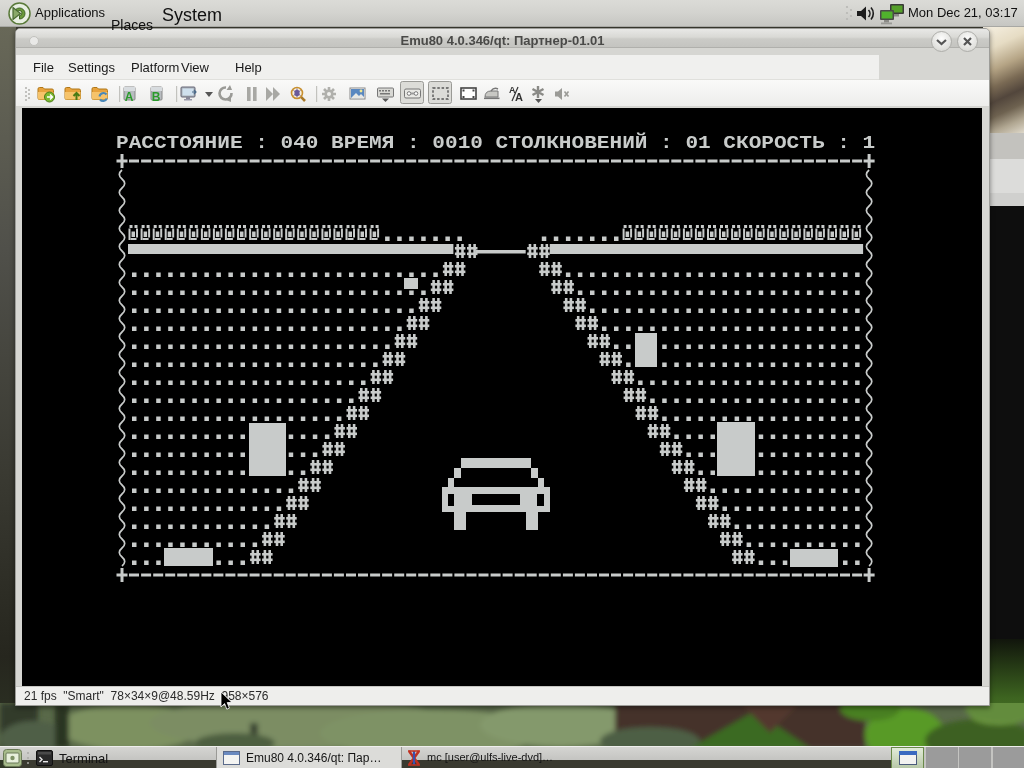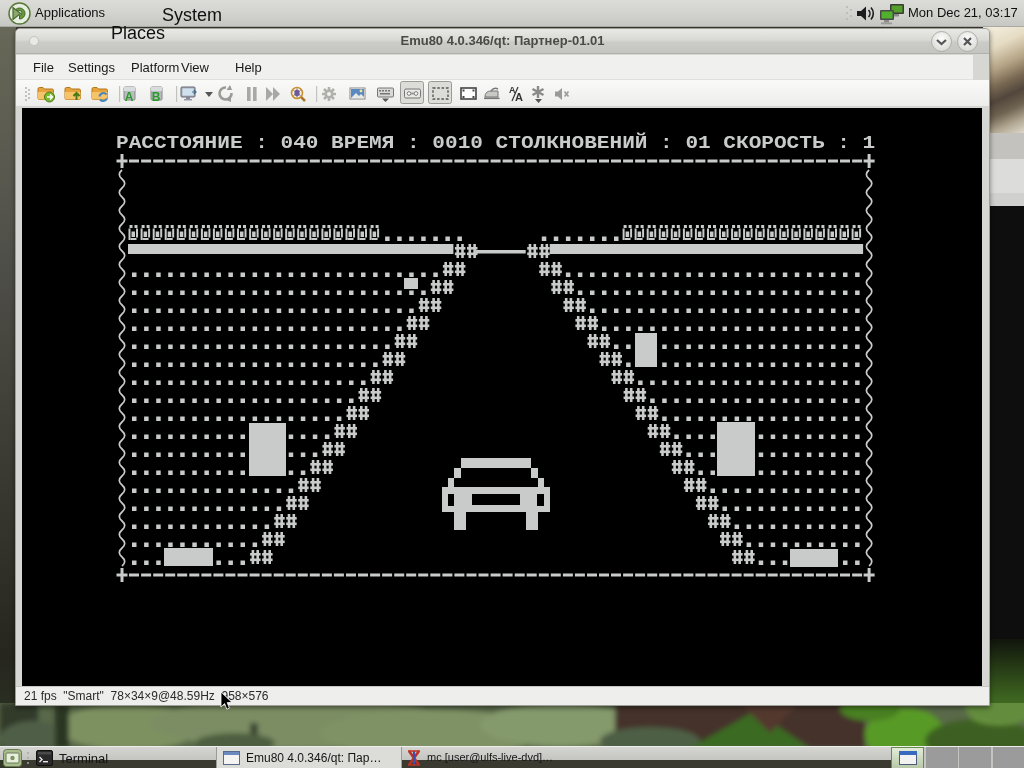--- a/index.html
+++ b/index.html
@@ -38,35 +38,35 @@
       <rect x="250" y="20" width="8" height="25" fill="#3a4430"></rect>
  <ellipse cx="235" cy="40" rx="40" ry="10" fill="#4e5e40"></ellipse>
  </g>
  <filter id="bl">
       <feGaussianBlur stdDeviation="2.5"></feGaussianBlur>
     </filter>
 </svg>
 
 <div class="abs" style="left:15px;top:28px;width:975px;height:678px;background:#d6d6d2;border:1px solid #9d9d99;border-radius:5px 5px 0 0;box-shadow:0 2px 5px rgba(0,0,0,.45)">
 
-  <div class="abs" style="left:0;top:0;width:973px;height:25px;border-radius:4px 4px 0 0;background:linear-gradient(180deg,#e8e8e6 0%,#d9d9d5 45%,#cbcbc7 55%,#c4c4c0 100%);border-bottom:1px solid #b0b0ac">
+  <div class="abs" style="left:0;top:0;width:973px;height:19px;border-radius:4px 4px 0 0;background:linear-gradient(180deg,#e8e8e6 0%,#d9d9d5 45%,#cbcbc7 55%,#c4c4c0 100%);border-bottom:1px solid #b0b0ac">
     <div class="abs" style="left:13px;top:7px;width:10px;height:10px;border-radius:50%;background:#e9e9e7;border:1px solid #c2c2be"></div>
     <div style="text-align:center;font-size:13px;font-weight:bold;color:#4a4a48;padding-top:4px">Emu80 4.0.346/qt: Партнер-01.01</div>
 
     <div class="abs" style="left:915px;top:2px;width:21px;height:21px;border-radius:50%;background:radial-gradient(circle at 50% 35%,#fdfdfc,#e3e3e0 60%,#d0d0cc);border:1px solid #aeaeaa"></div>
     <svg class="abs" style="left:915px;top:2px" width="21" height="21">
         <path d="M6 9 L10.5 13 L15 9" stroke="#555" stroke-width="2.2" fill="none"></path>
       </svg>
     <div class="abs" style="left:941px;top:2px;width:21px;height:21px;border-radius:50%;background:radial-gradient(circle at 50% 35%,#fdfdfc,#e3e3e0 60%,#d0d0cc);border:1px solid #aeaeaa"></div>
     <svg class="abs" style="left:941px;top:2px" width="21" height="21">
         <path d="M7 7 L14 14 M14 7 L7 14" stroke="#555" stroke-width="2.2" fill="none"></path>
       </svg>
   </div>
 
-  <div class="abs" style="left:0;top:26px;width:957px;height:25px;background:#f0f0ee;border-bottom:1px solid #e0e0dc;font-size:13px;color:#1a1a1a">
+  <div class="abs" style="left:0;top:26px;width:863px;height:25px;background:#f0f0ee;border-bottom:1px solid #e0e0dc;font-size:13px;color:#1a1a1a">
     <span class="abs" style="left:17px;top:5px">File</span>
     <span class="abs" style="left:52px;top:5px">Settings</span>
     <span class="abs" style="left:115px;top:5px">Platform</span>
     <span class="abs" style="left:165px;top:5px">View</span>
     <span class="abs" style="left:219px;top:5px">Help</span>
   </div>
 
   <div class="abs" style="left:0;top:51px;width:973px;height:27px;background:linear-gradient(180deg,#fafaf9,#ededeb);border-bottom:1px solid #d5d5d1">
     <svg class="abs" style="left:8px;top:4px" width="20" height="20" viewBox="0 0 20 20">
         <g fill="#b0b0ac">
@@ -1517,21 +1517,21 @@
   </div>
 </div>
 
 <div class="abs" style="left:0;top:0;width:1024px;height:27px;background:linear-gradient(180deg,#dbdbd7 0%,#d3d3cf 50%,#c6c6c2 100%);border-bottom:1px solid #a8a8a4">
   <svg class="abs" style="left:8px;top:2px" width="23" height="23" viewBox="0 0 23 23">
     <circle cx="11.5" cy="11.5" r="10.5" fill="#e8efe2" stroke="#5a7a3a" stroke-width="1.5"></circle>
     <path d="M6 11.5 A5.5 5.5 0 1 1 11.5 17 L11.5 13.5 A2.5 2.5 0 1 0 9 11.5 Z" fill="#6a9a3a" stroke="#3e6424" stroke-width="1"></path>
     <path d="M5 5.5 L12.5 11.5 L5 17.5 Z" fill="#8aa86a" stroke="#4a6a34" stroke-width="1.2"></path>
   </svg>
   <span class="abs" style="left:35px;top:5px;font-size:13px;color:#101010">Applications</span>
-  <span class="abs" style="left:111px;top:23px;font-size:18px;color:#101010">Places</span>
+  <span class="abs" style="left:111px;top:17px;font-size:14px;color:#101010">Places</span>
   <span class="abs" style="left:162px;top:5px;font-size:18px;color:#101010">System</span>
 
   <svg class="abs" style="left:845px;top:4px" width="8" height="19">
       <g fill="#b8b8b4">
         <circle cx="2" cy="3" r="1.1"></circle>
         <circle cx="2" cy="9" r="1.1"></circle>
         <circle cx="2" cy="15" r="1.1"></circle>
         <circle cx="6" cy="6" r="1.1"></circle>
         <circle cx="6" cy="12" r="1.1"></circle>
       </g>

